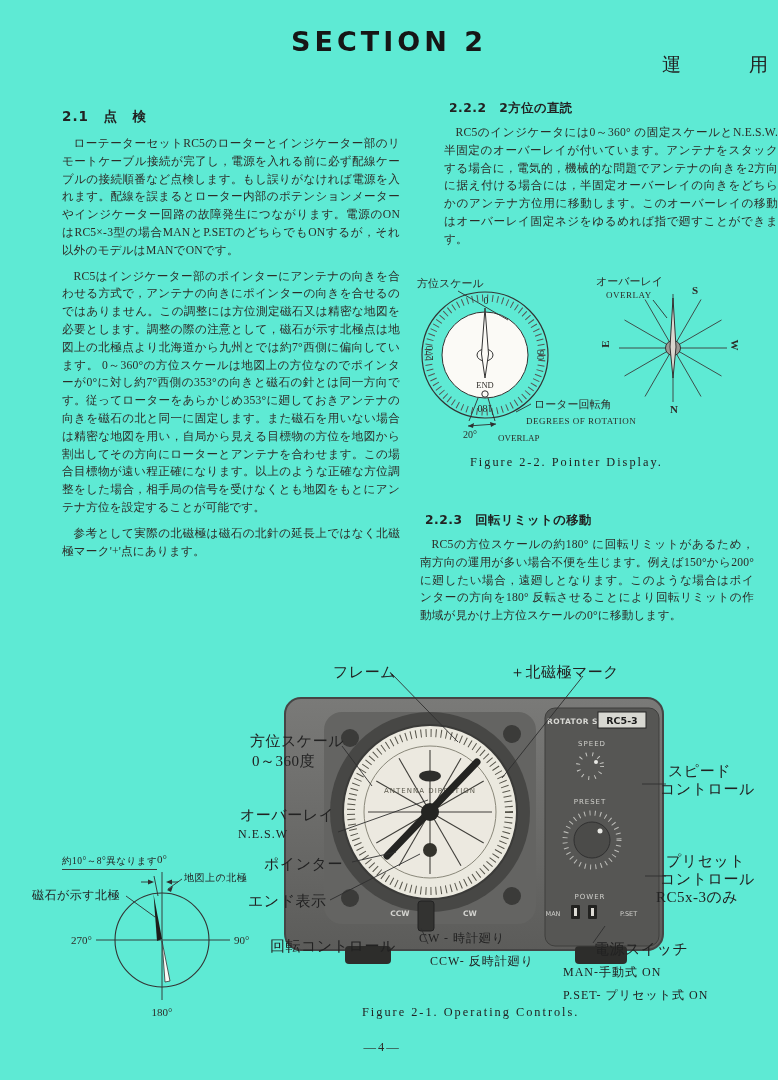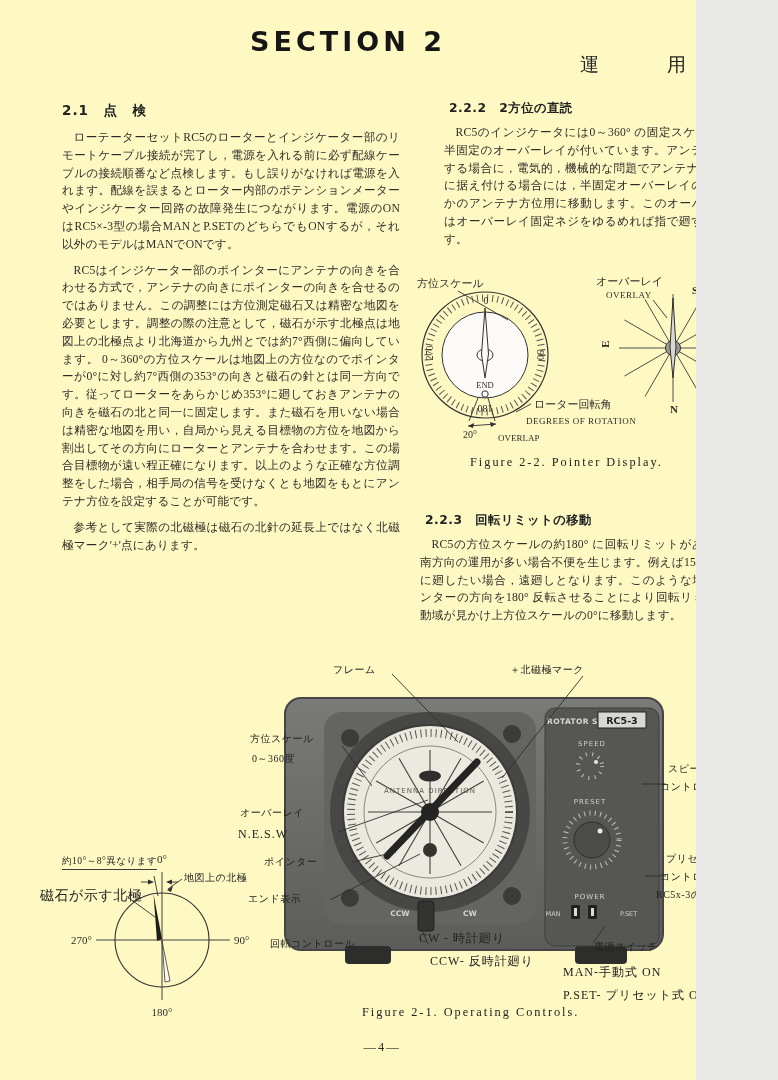--- a/index.html
+++ b/index.html
@@ -1,34 +1,34 @@
 <!DOCTYPE html>
 <html><head>
 <meta charset="utf-8">
 <style>
   html,body{margin:0;padding:0;background:#e8e8e6;}
-  .page{position:relative;width:696px;height:1080px;background:#fef9c3;overflow:hidden;
+  .page{position:relative;width:778px;height:1080px;background:#5eead4;overflow:hidden;
         font-family:"Liberation Serif","DejaVu Serif",serif;color:#2e2c28;}
   .abs{position:absolute;}
   .sec-title{left:0;right:0;top:26px;text-align:center;
              font-family:"DejaVu Sans","Liberation Sans",sans-serif;
              font-weight:900;font-size:27px;letter-spacing:4px;color:#161616;}
   .sec-sub{left:0;right:0;top:52px;text-align:right;font-size:19px;letter-spacing:10px;color:#222;}
   .col{position:absolute;text-align:justify;}
   .col-left{left:62px;top:98px;width:338px;}
   .col-right1{left:444px;top:100px;width:334px;}
   .col-right2{left:420px;top:512px;width:334px;}
   .h-big{font-family:"DejaVu Sans","Liberation Sans",sans-serif;font-weight:bold;
-         font-size:13.5px;letter-spacing:1px;margin:4px 0 9px 0;color:#222;}
+         font-size:13.5px;letter-spacing:1px;margin:10px 0 9px 0;color:#222;}
   .h-mid{font-family:"DejaVu Sans","Liberation Sans",sans-serif;font-weight:bold;
          font-size:12.3px;letter-spacing:0.5px;margin:0 0 7px 0;padding-left:5px;color:#222;}
   .h-22{margin:0 0 5px 0;}
   .body-p{font-size:11.6px;line-height:17.8px;letter-spacing:0.2px;margin:0 0 8px 0;text-indent:1em;}
   .caption{font-size:12.3px;letter-spacing:2px;color:#222;}
-  .callout{font-size:10px;letter-spacing:0.5px;color:#222;white-space:nowrap;}
+  .callout{font-size:15px;letter-spacing:0.5px;color:#222;white-space:nowrap;}
   .callout-lat{font-size:12px;letter-spacing:1px;}
   .pagenum{left:350px;top:1040px;width:64px;text-align:center;font-size:12.5px;letter-spacing:2px;}
   .note-dim{font-size:9.5px;border-bottom:1px solid #3a3a3a;padding-bottom:1px;}
   svg{position:absolute;overflow:visible;}
   .svgtxt{font-family:"Liberation Serif","DejaVu Serif",serif;fill:#2e2c28;}
   .svgdev{font-family:"DejaVu Sans","Liberation Sans",sans-serif;}
   .lead{stroke:#2f2f2f;stroke-width:0.9;fill:none;}
 </style>
 </head>
 <body>
@@ -219,17 +219,17 @@
     <line x1="142" y1="31" x2="128" y2="41" class="lead"></line>
     <polygon points="127,42 133,38 131,44" fill="#2f2f2f"></polygon>
     <line x1="86" y1="48" x2="115" y2="69" class="lead"></line>
     <text class="svgtxt" x="122" y="15" font-size="11" text-anchor="middle">0°</text>
     <text class="svgtxt" x="194" y="96" font-size="11">90°</text>
     <text class="svgtxt" x="122" y="168" font-size="11" text-anchor="middle">180°</text>
     <text class="svgtxt" x="52" y="96" font-size="11" text-anchor="end">270°</text>
   </svg>
   <div class="abs callout note-dim" style="left:62px;top:855px;">約10°～8°異なります</div>
   <div class="abs callout" style="left:184px;top:871px;font-size:10px;">地図上の北極</div>
-  <div class="abs callout" style="left:40px;top:887px;font-size:14px;text-align:right;">磁石が示す北極</div>
+  <div class="abs callout" style="left:32px;top:887px;font-size:12px;text-align:right;">磁石が示す北極</div>
 
   <div class="abs pagenum">—4—</div>
 
 </div>
 
 </body></html>

